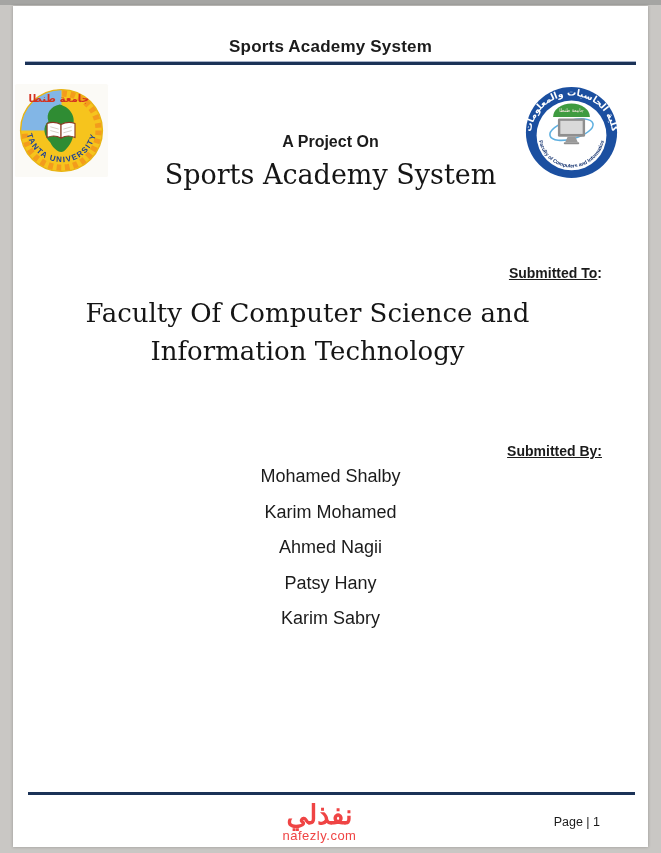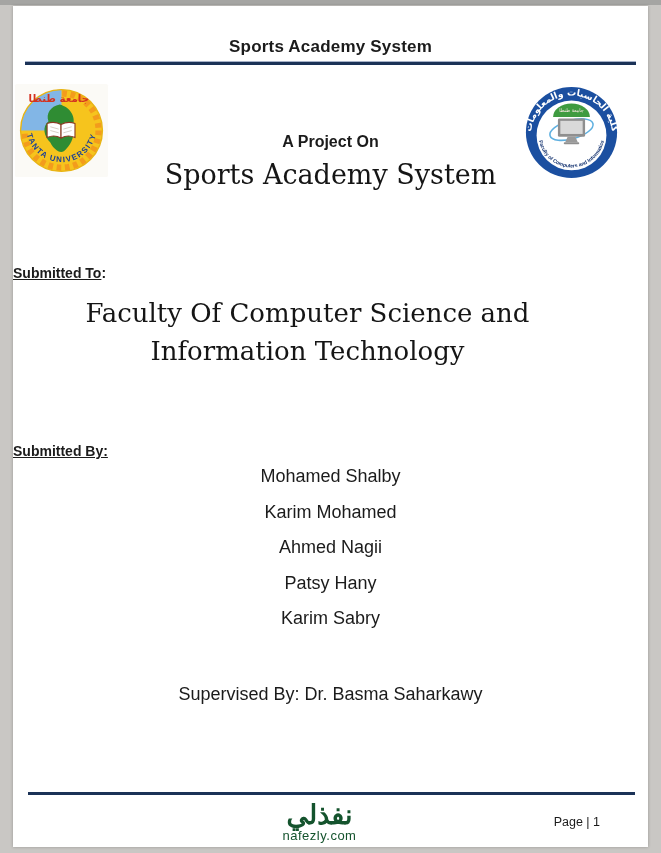--- a/index.html
+++ b/index.html
@@ -39,42 +39,42 @@
   .kicker {
     position:absolute; top:127px; left:0; width:635px;
     text-align:center; font-size:16px; font-weight:600;
   }
   .doc-title {
     position:absolute; top:153px; left:0; width:635px;
     text-align:center; font-family:"DejaVu Serif", serif;
     font-size:27px; font-weight:400; color:#151515;
   }
   .submitted-label {
-    position:absolute; left:0; width:589px; text-align:left;
+    position:absolute; left:0; width:589px; text-align:right;
     font-size:14px; font-weight:bold;
   }
   .submitted-label .ul { text-decoration:underline; }
   .submitted-to-label { top:259px; }
   .submitted-by-label { top:437px; }
   .faculty {
     position:absolute; top:288px; left:0; width:589px;
     text-align:center; font-family:"DejaVu Serif", serif;
     font-size:26px; line-height:38px; color:#151515;
   }
   .names {
     position:absolute; top:461px; left:0; width:635px; text-align:center;
   }
   .names .name { font-size:18px; line-height:18.5px; margin-bottom:17px; }
   .supervised {
     position:absolute; top:678px; left:0; width:635px;
     text-align:center; font-size:18px;
   }
   .watermark {
     position:absolute; top:795px; left:0; width:613px; text-align:center;
-    color:#14532d; user-select:none;
+    color:#ef4444; user-select:none;
   }
   .watermark .wm-ar { font-size:27px; font-weight:bold; line-height:28px; }
   .watermark .wm-domain { font-size:13px; line-height:13px; letter-spacing:.5px; }
   .page-label {
     position:absolute; top:809px; right:48px; font-size:12.5px;
   }
 </style>
 </head>
 <body>
 
@@ -146,21 +146,20 @@
   </div>
 
   <div class="names">
     <div class="name">Mohamed Shalby</div>
     <div class="name">Karim Mohamed</div>
     <div class="name">Ahmed Nagii</div>
     <div class="name">Patsy Hany</div>
     <div class="name">Karim Sabry</div>
   </div>
 
-  <div class="supervised">Supervised By: Dr. Basma Saharkawy</div>
 
   <div class="rule footer"></div>
 
   <div class="watermark">
     <div class="wm-ar">نفذلي</div>
     <div class="wm-domain">nafezly.com</div>
   </div>
 
   <div class="page-label">Page | 1</div>
 

